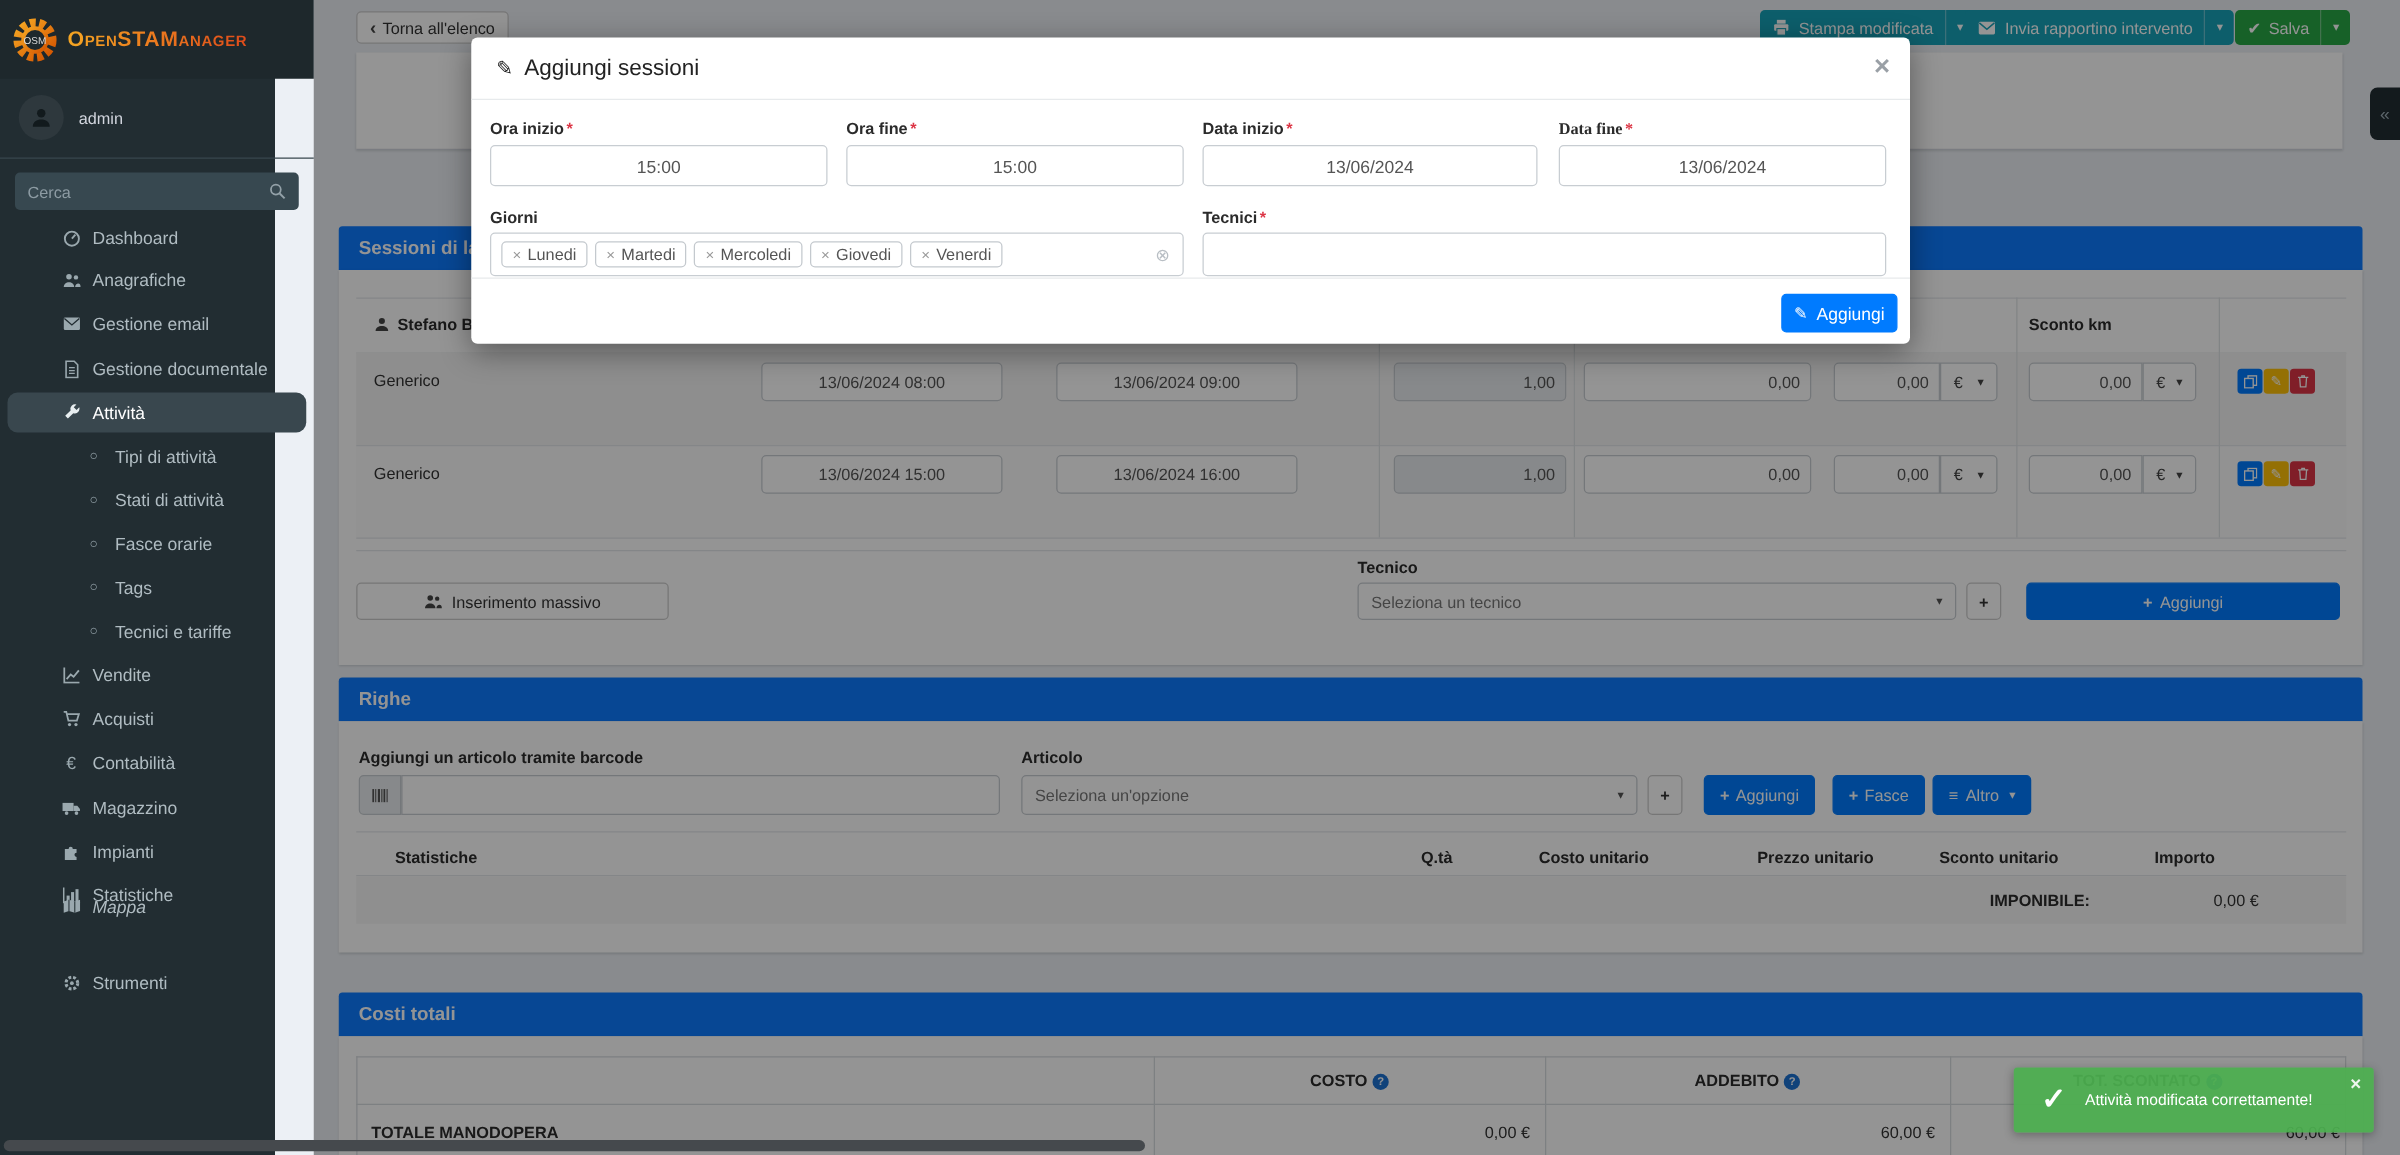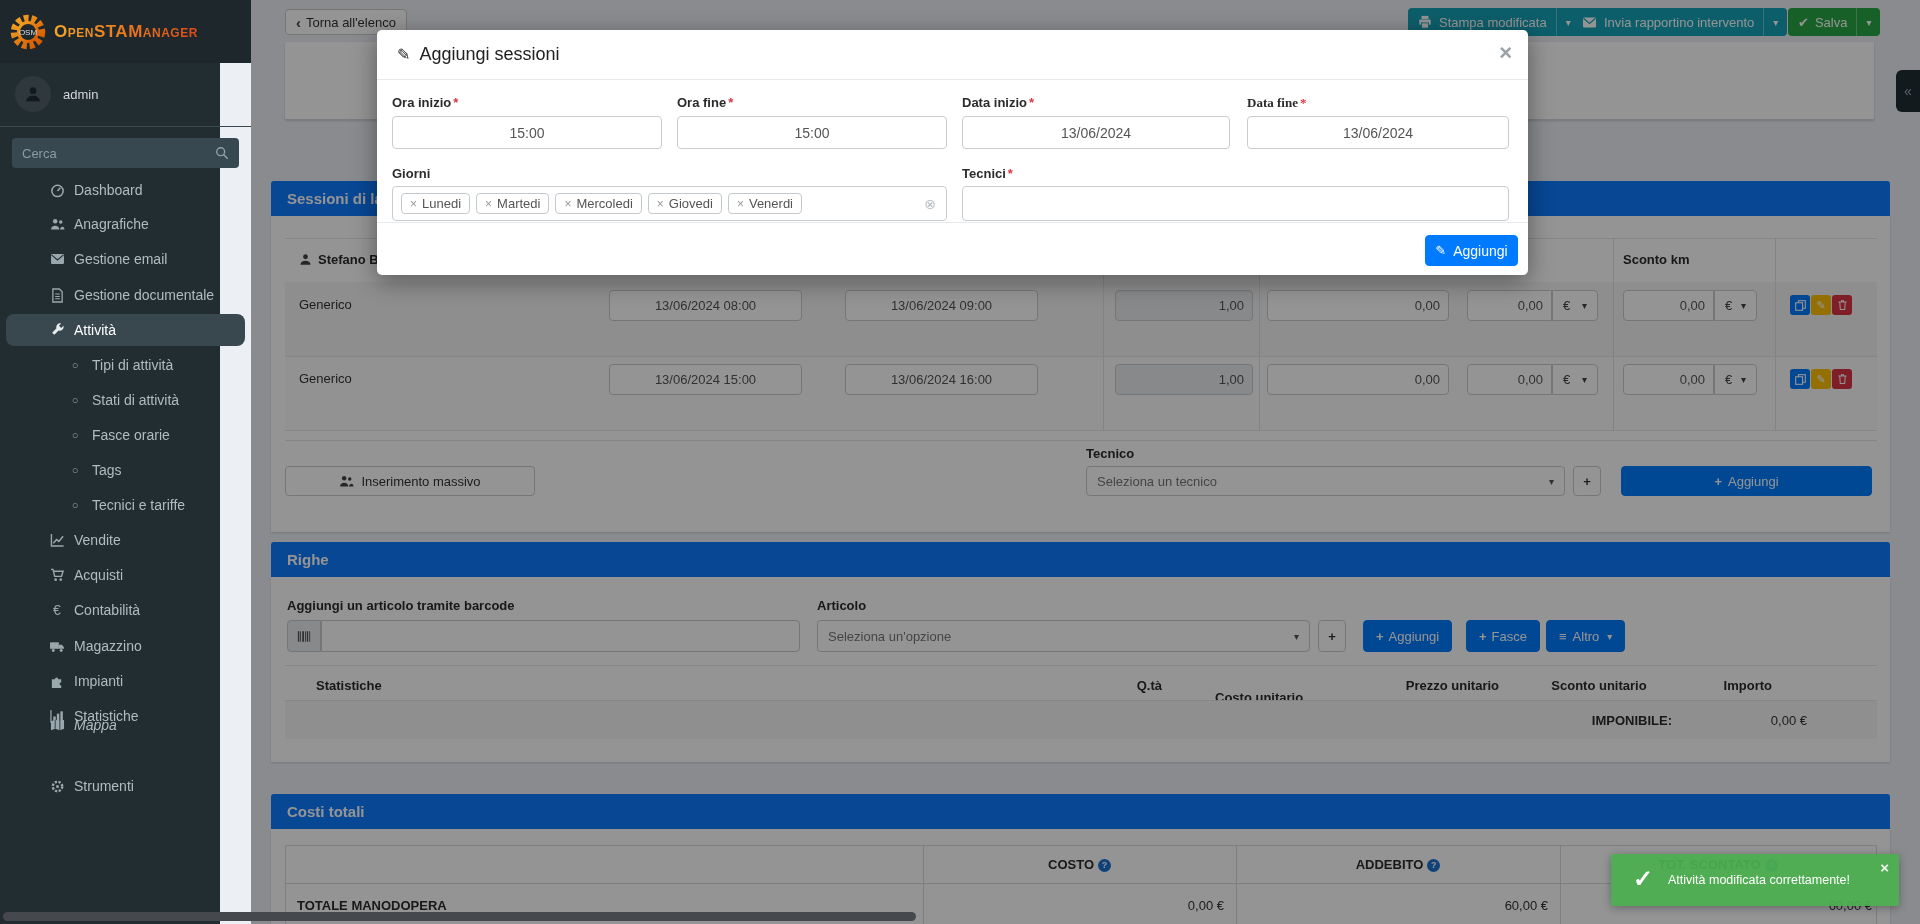--- a/index.html
+++ b/index.html
@@ -260,21 +260,21 @@
   </div>
   <div class="abs btn btn-blue" style="left:1546px;top:620px;height:32px;padding:0 12px;">
     <span style="margin-right:6px;">≡</span>
     <span>Altro</span>
     <span class="caret">▾</span>
   </div>
 
   <div class="hline" style="left:285px;top:665px;width:1592px;"></div>
   <div class="thead" style="left:316px;top:678px;">Statistiche</div>
   <div class="thead" style="left:1062px;top:678px;width:100px;text-align:right;">Q.tà</div>
-  <div class="thead" style="left:1215px;top:678px;width:120px;text-align:left;margin-top:12px;">Costo unitario</div>
+  <div class="thead" style="left:1215px;top:678px;width:120px;text-align:center;">Costo unitario</div>
   <div class="thead" style="left:1379px;top:678px;width:120px;text-align:right;">Prezzo unitario</div>
   <div class="thead" style="left:1539px;top:678px;width:120px;text-align:center;">Sconto unitario</div>
   <div class="thead" style="left:1672px;top:678px;width:100px;text-align:right;">Importo</div>
   <div class="hline" style="left:285px;top:700px;width:1592px;"></div>
   <div class="rowband" style="top:701px;height:38px;background:#f7f7f7;"></div>
   <div class="thead" style="left:1552px;top:713px;width:120px;text-align:right;">IMPONIBILE:</div>
   <div class="num" style="left:1707px;top:713px;width:100px;">0,00 €</div>
 
   <div class="sec-header" style="left:271px;top:794px;width:1619px;">
     <span>Costi totali</span>

